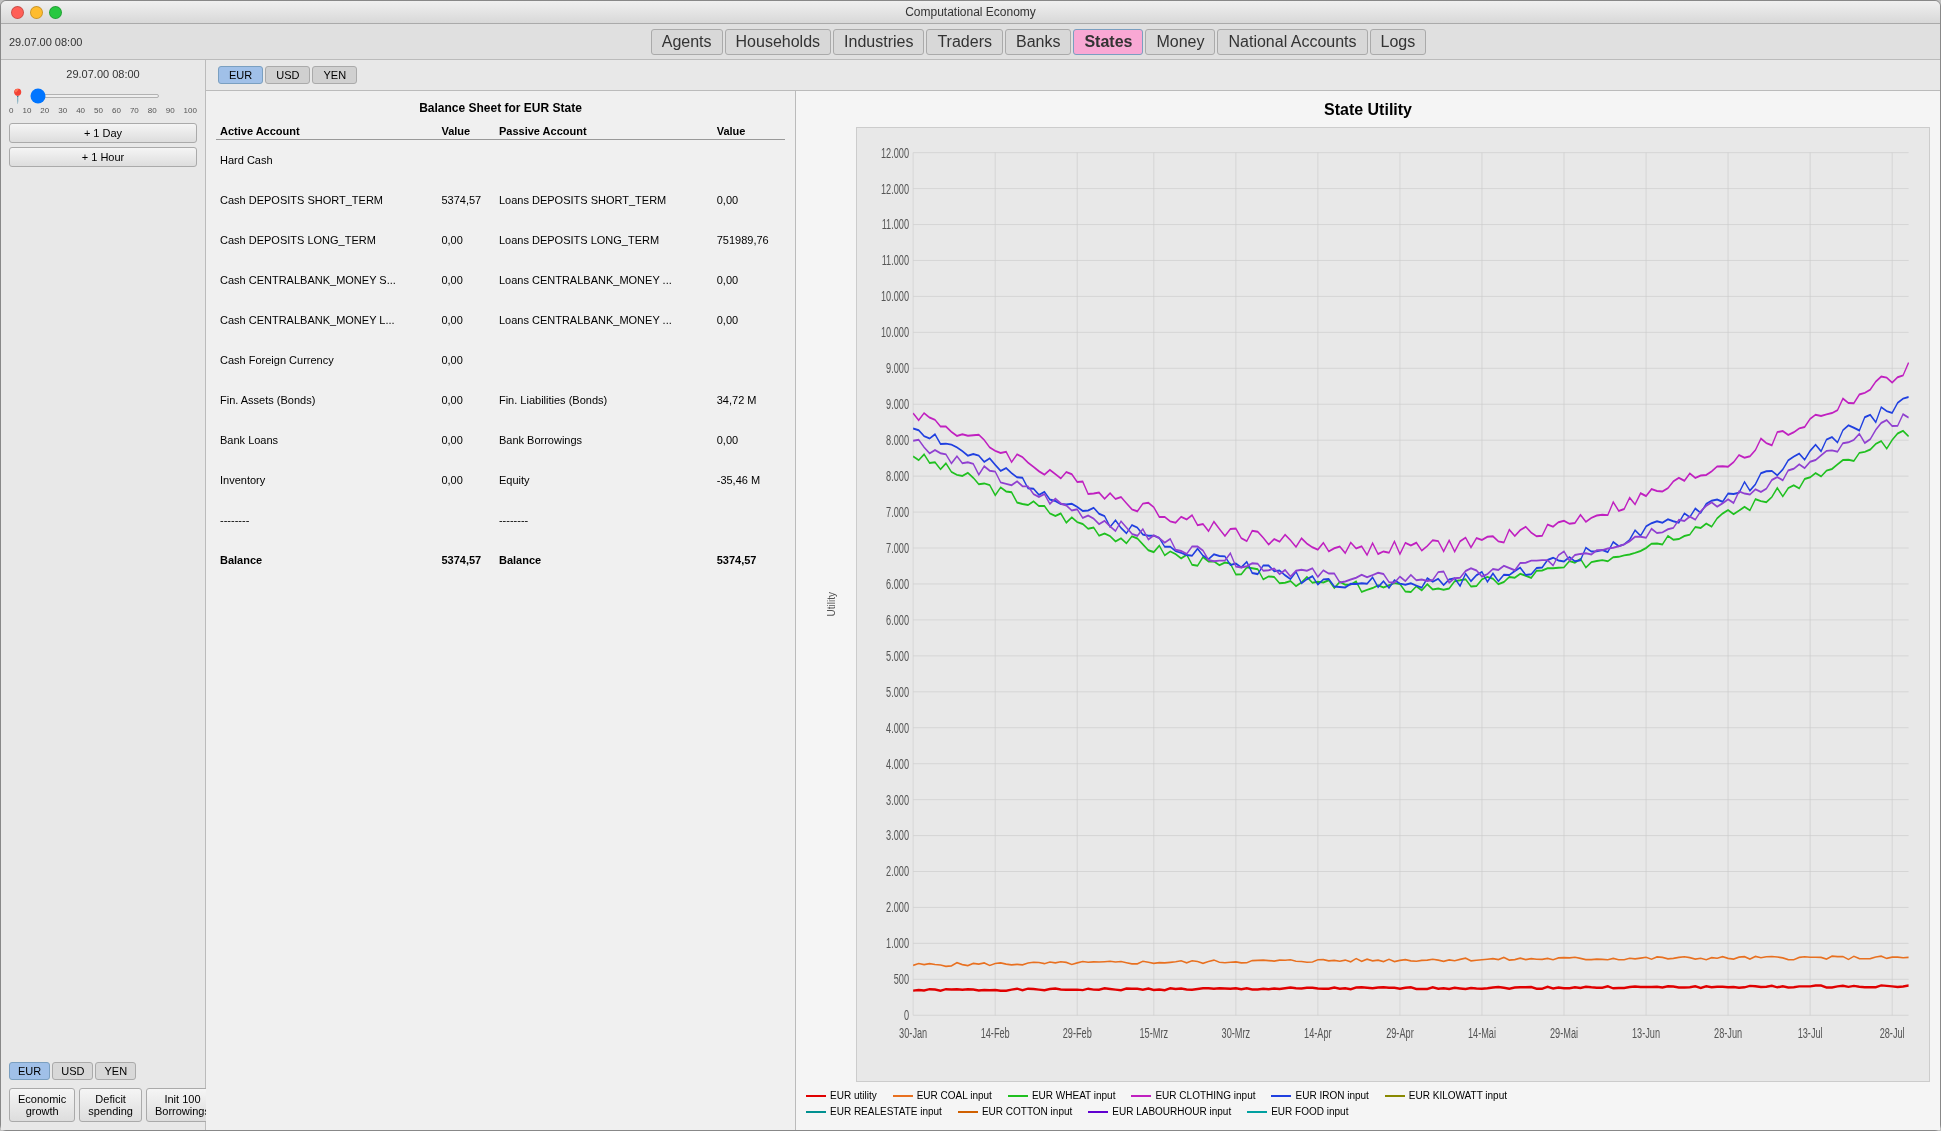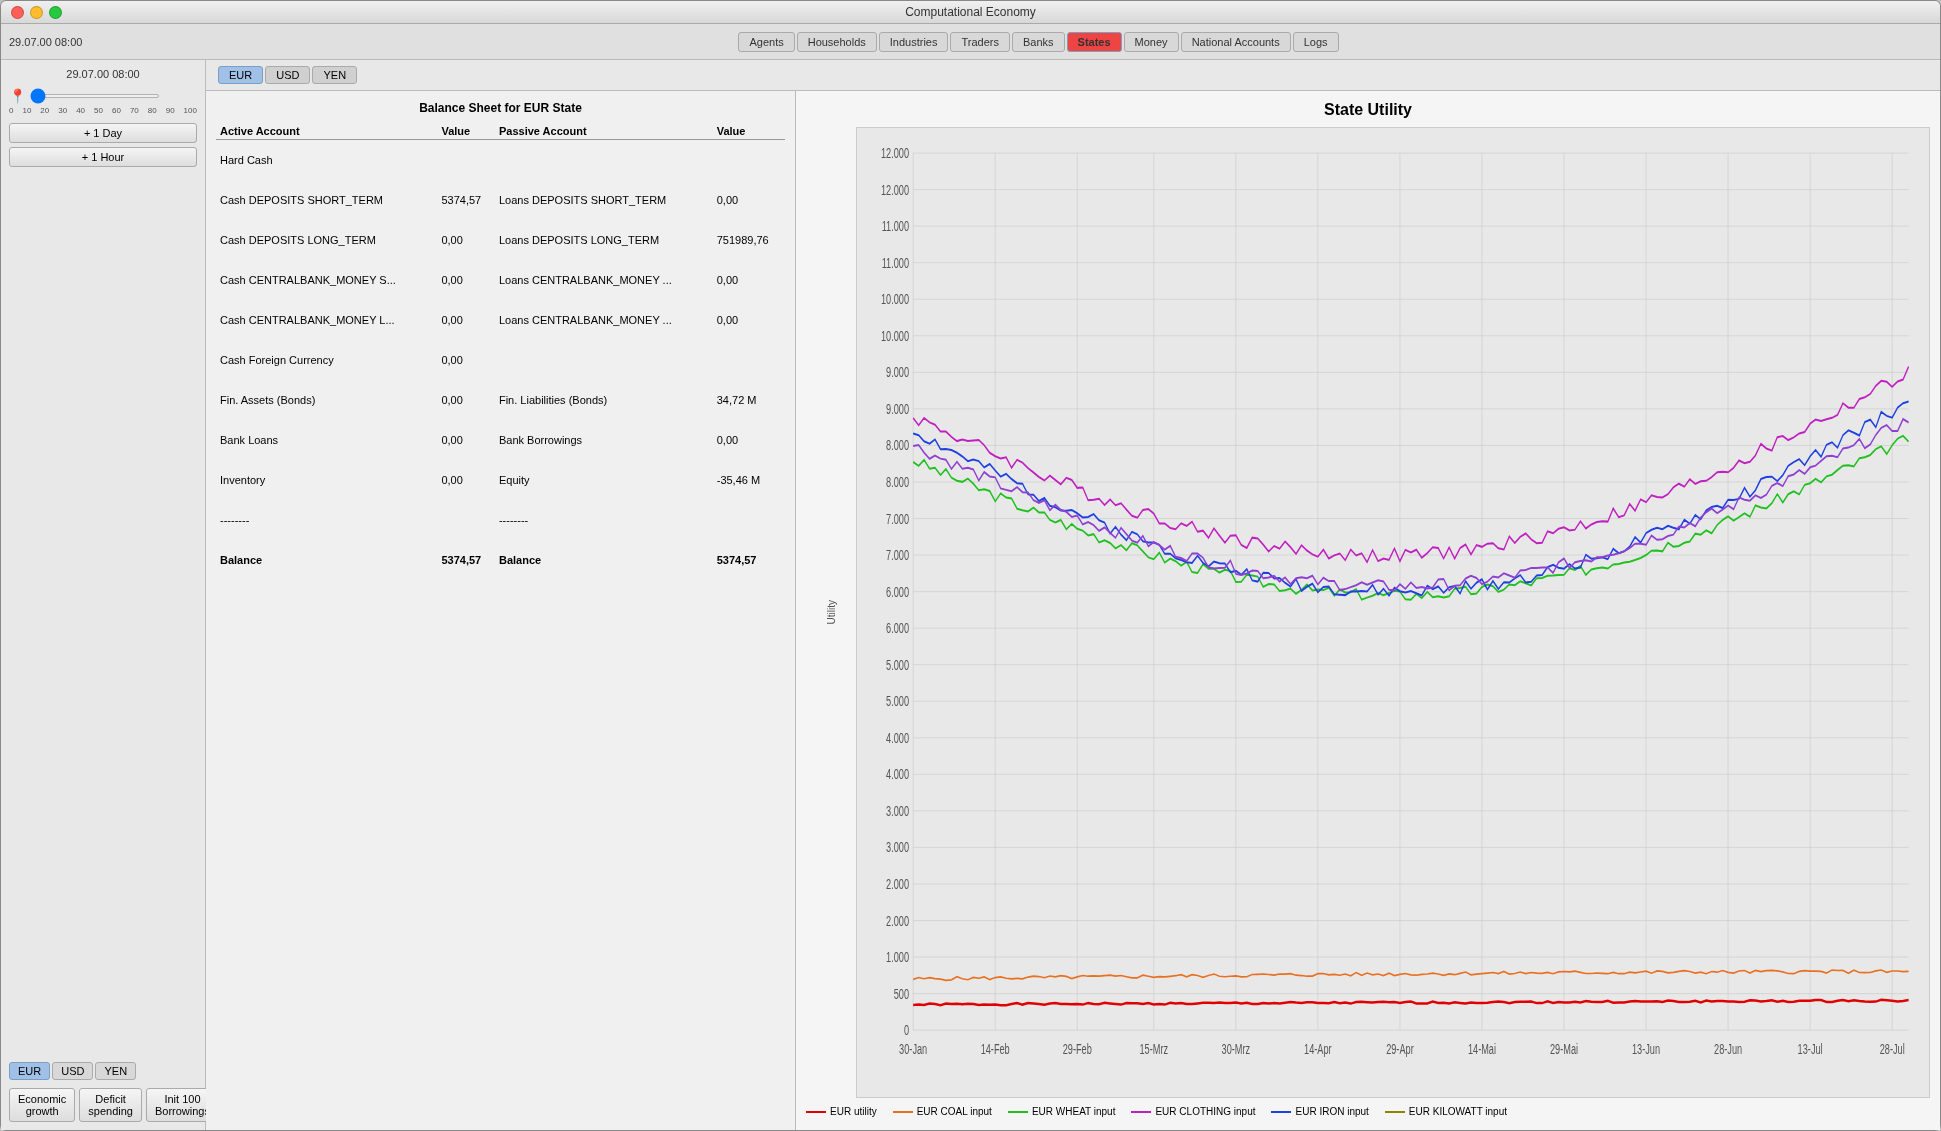--- a/index.html
+++ b/index.html
@@ -68,29 +68,29 @@
       min-width: 120px;
     }
     .nav-tabs {
       display: flex;
       gap: 2px;
       flex: 1;
       justify-content: center;
     }
     .nav-tab {
       padding: 3px 10px;
-      font-size: 11px;
+      font-size: 16px;
       background: #d8d8d8;
       border: 1px solid #aaa;
       border-radius: 3px;
       cursor: pointer;
       color: #333;
     }
     .nav-tab.active {
-      background: #ef4444;
+      background: #f9a8d4;
       border-color: #7a9fc0;
       font-weight: 600;
     }
     .content {
       display: flex;
       flex: 1;
       overflow: hidden;
     }
     .sidebar {
       width: 205px;
@@ -601,18 +601,36 @@
                 </div>
                 <div class="legend-item">
                   <div class="legend-line" style="background: rgb(32, 64, 224);"></div>
                   <span>EUR IRON input</span>
                 </div>
                 <div class="legend-item">
                   <div class="legend-line" style="background: rgb(136, 136, 0);"></div>
                   <span>EUR KILOWATT input</span>
                 </div>
               </div>
+            <div class="legend-row" id="legend-row-2">
+                <div class="legend-item">
+                  <div class="legend-line" style="background: rgb(0, 144, 144);"></div>
+                  <span>EUR REALESTATE input</span>
+                </div>
+                <div class="legend-item">
+                  <div class="legend-line" style="background: rgb(208, 96, 0);"></div>
+                  <span>EUR COTTON input</span>
+                </div>
+                <div class="legend-item">
+                  <div class="legend-line" style="background: rgb(96, 0, 208);"></div>
+                  <span>EUR LABOURHOUR input</span>
+                </div>
+                <div class="legend-item">
+                  <div class="legend-line" style="background: rgb(0, 160, 160);"></div>
+                  <span>EUR FOOD input</span>
+                </div>
+              </div>
           </div>
         </div>
       </div>
     </div>
   </div>
 </div>
 
 </body></html>

